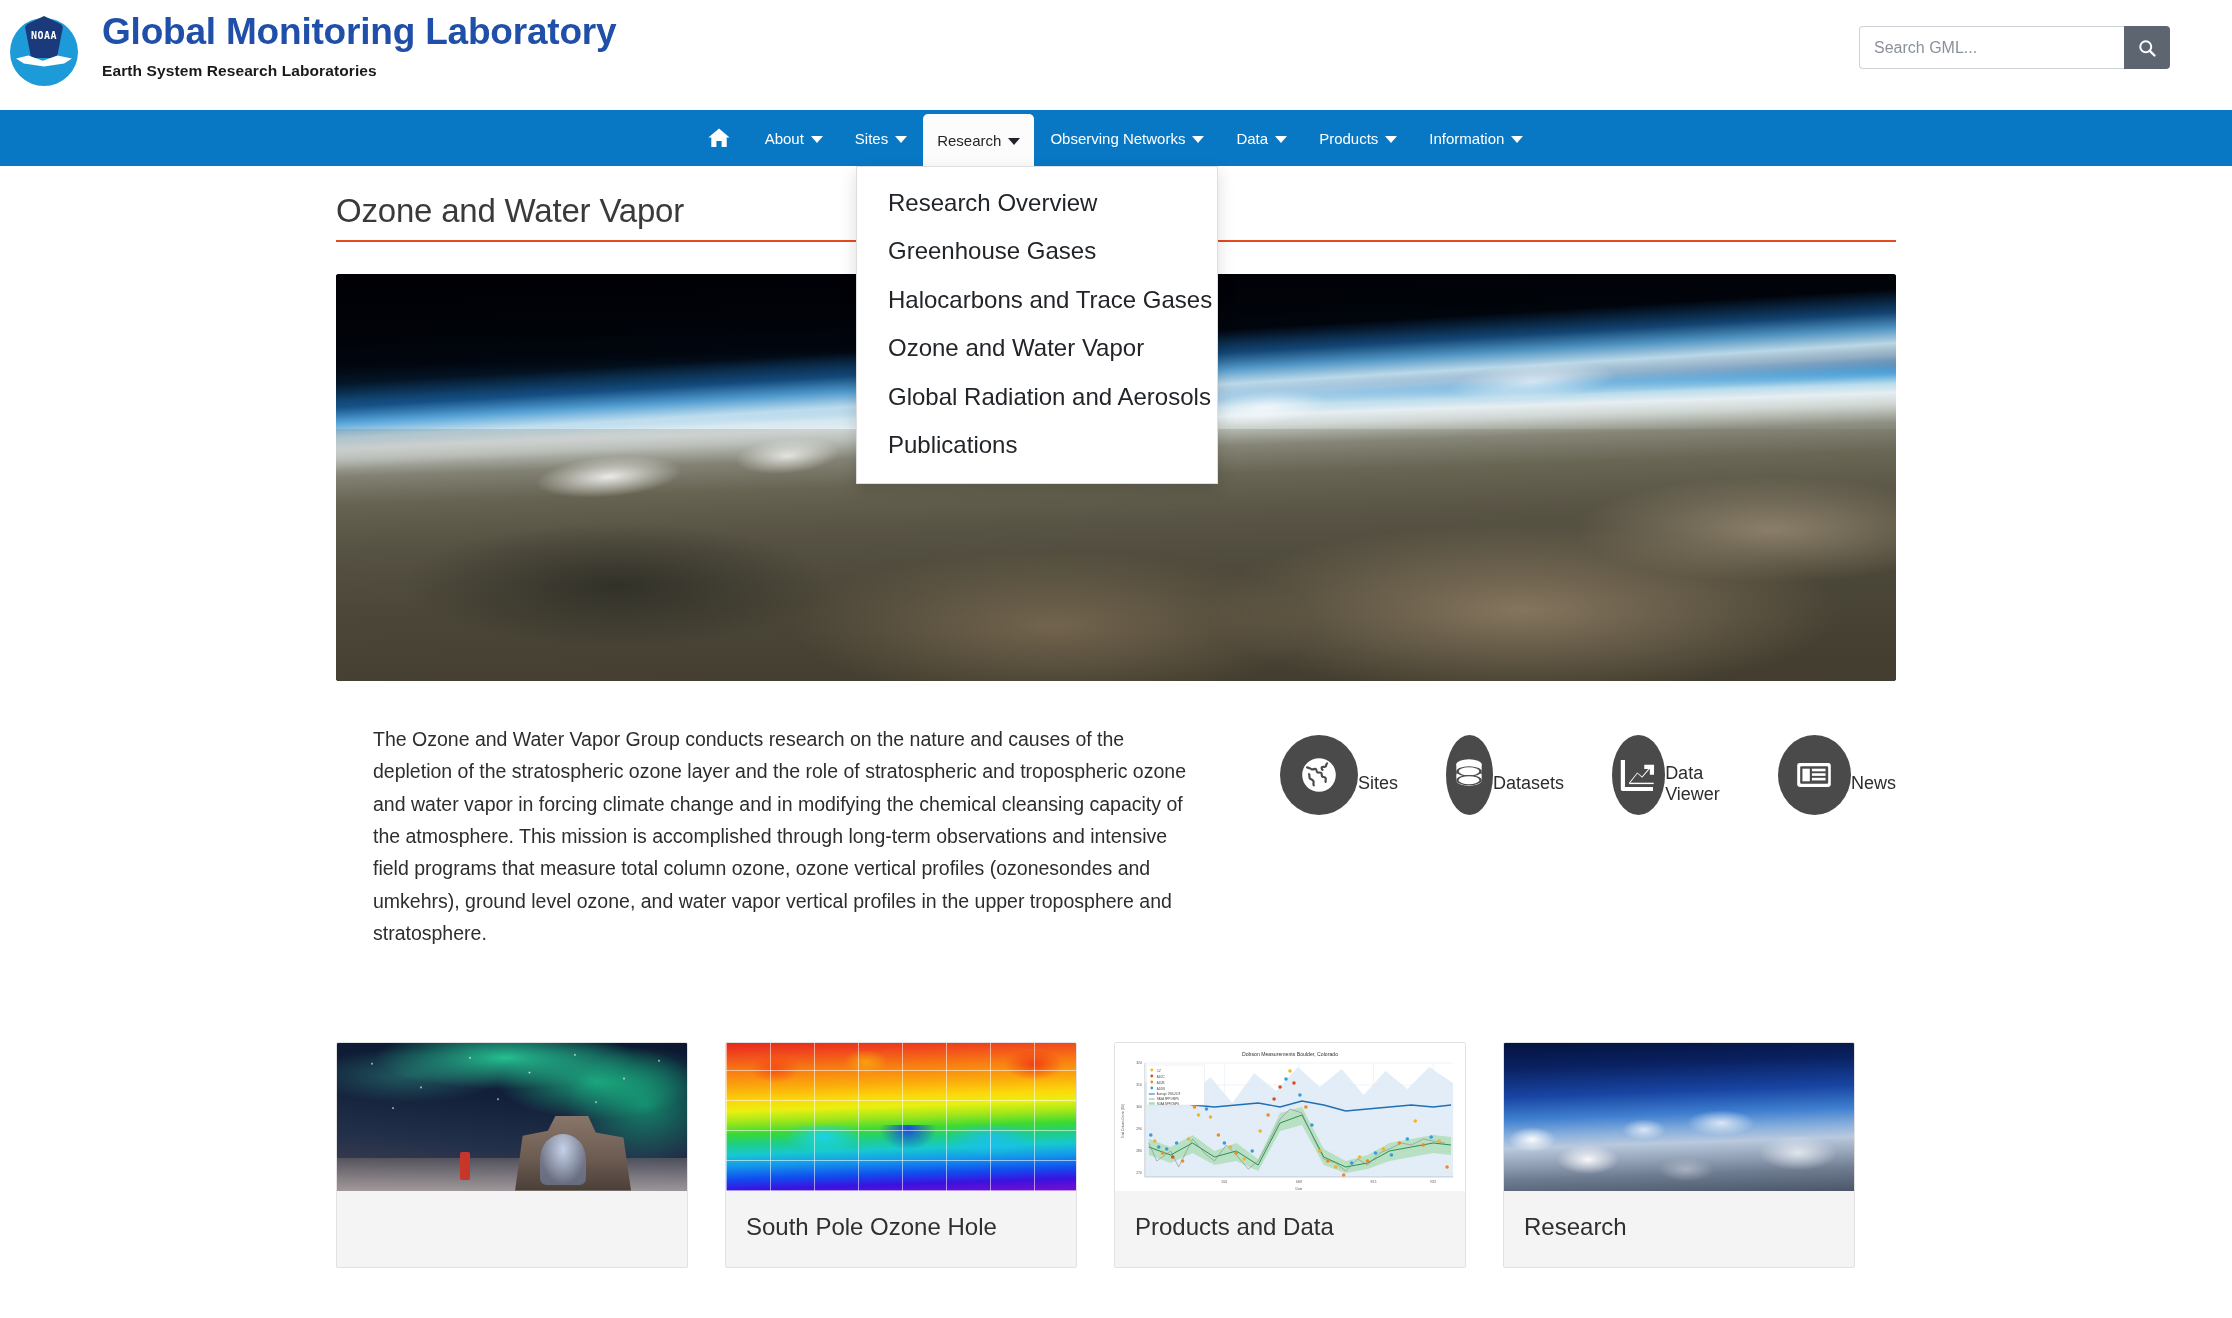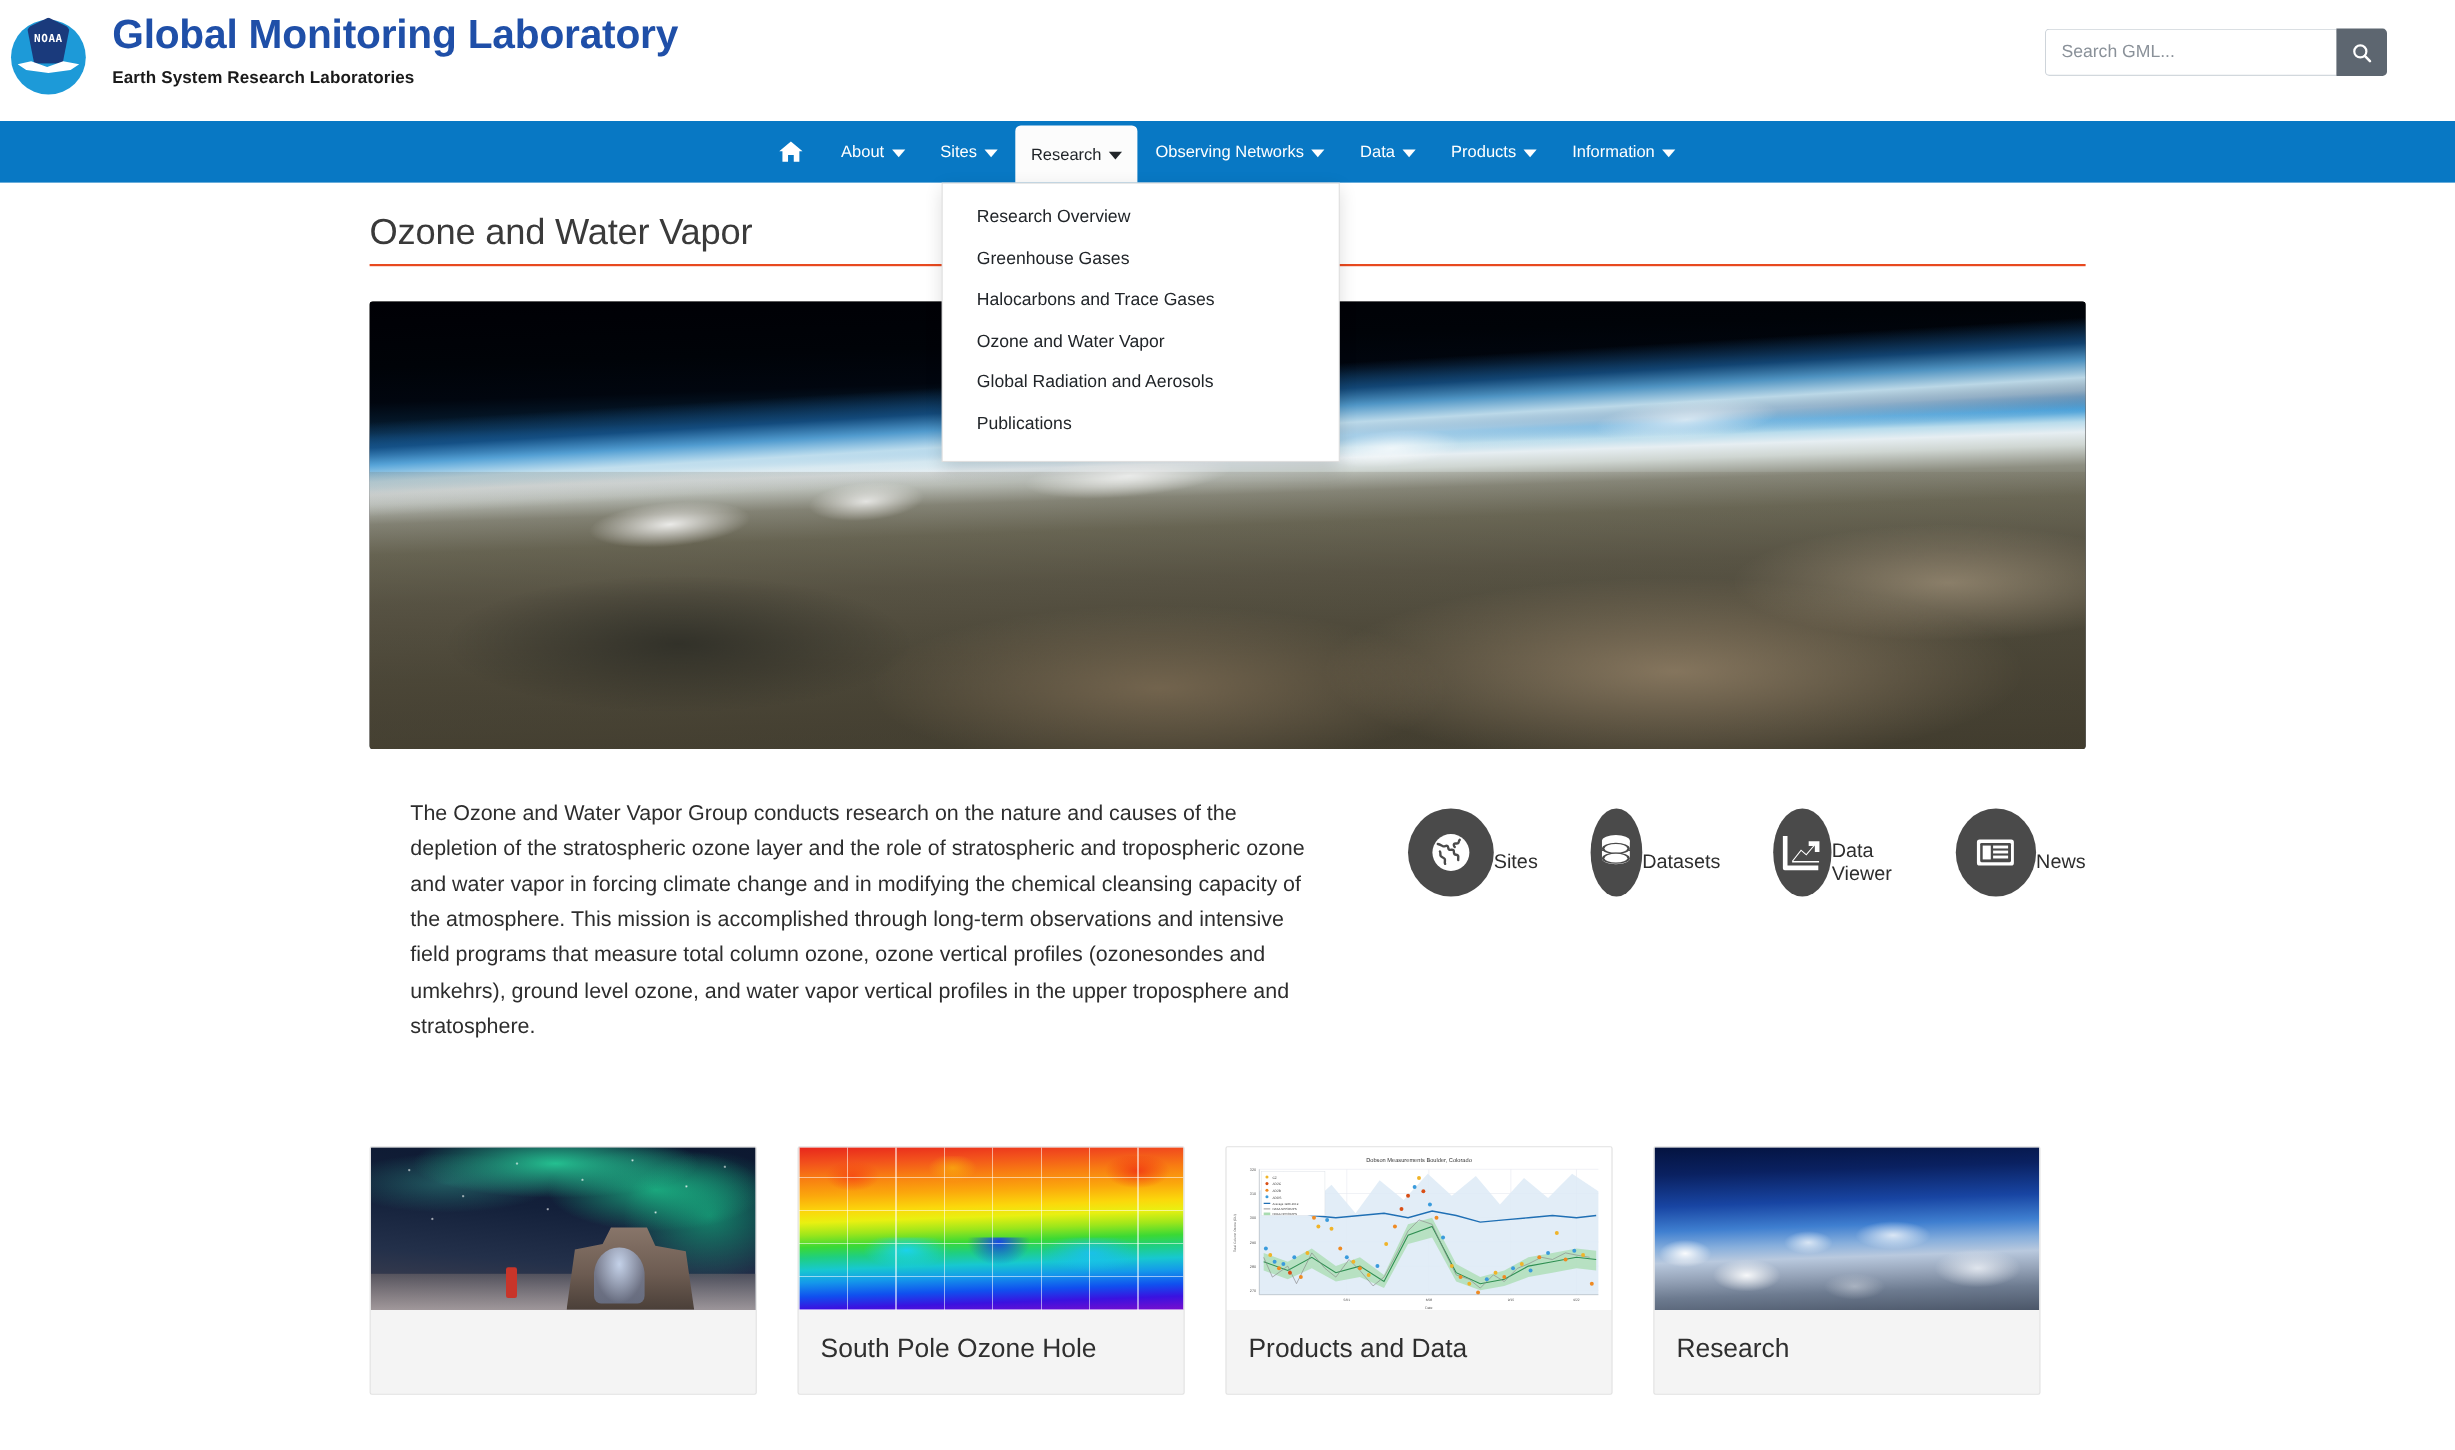--- a/index.html
+++ b/index.html
@@ -124,21 +124,21 @@
     left: 856px; top: 166px;
     width: 362px;
     background: #ffffff;
     border: 1px solid rgba(0,0,0,.13);
     box-shadow: 0 6px 16px rgba(0,0,0,.14);
     padding: 12px 0 14px 0;
     z-index: 50;
   }
   .dd-item {
     padding: 8px 0 8px 31px;
-    font-size: 16px; color: #212529;
+    font-size: 24px; color: #212529;
     cursor: pointer; white-space: nowrap;
     line-height: 1.35;
   }
 
   
   .page {
     position: relative;
     padding: 0 0 0 0;
     z-index: 10;
   }

